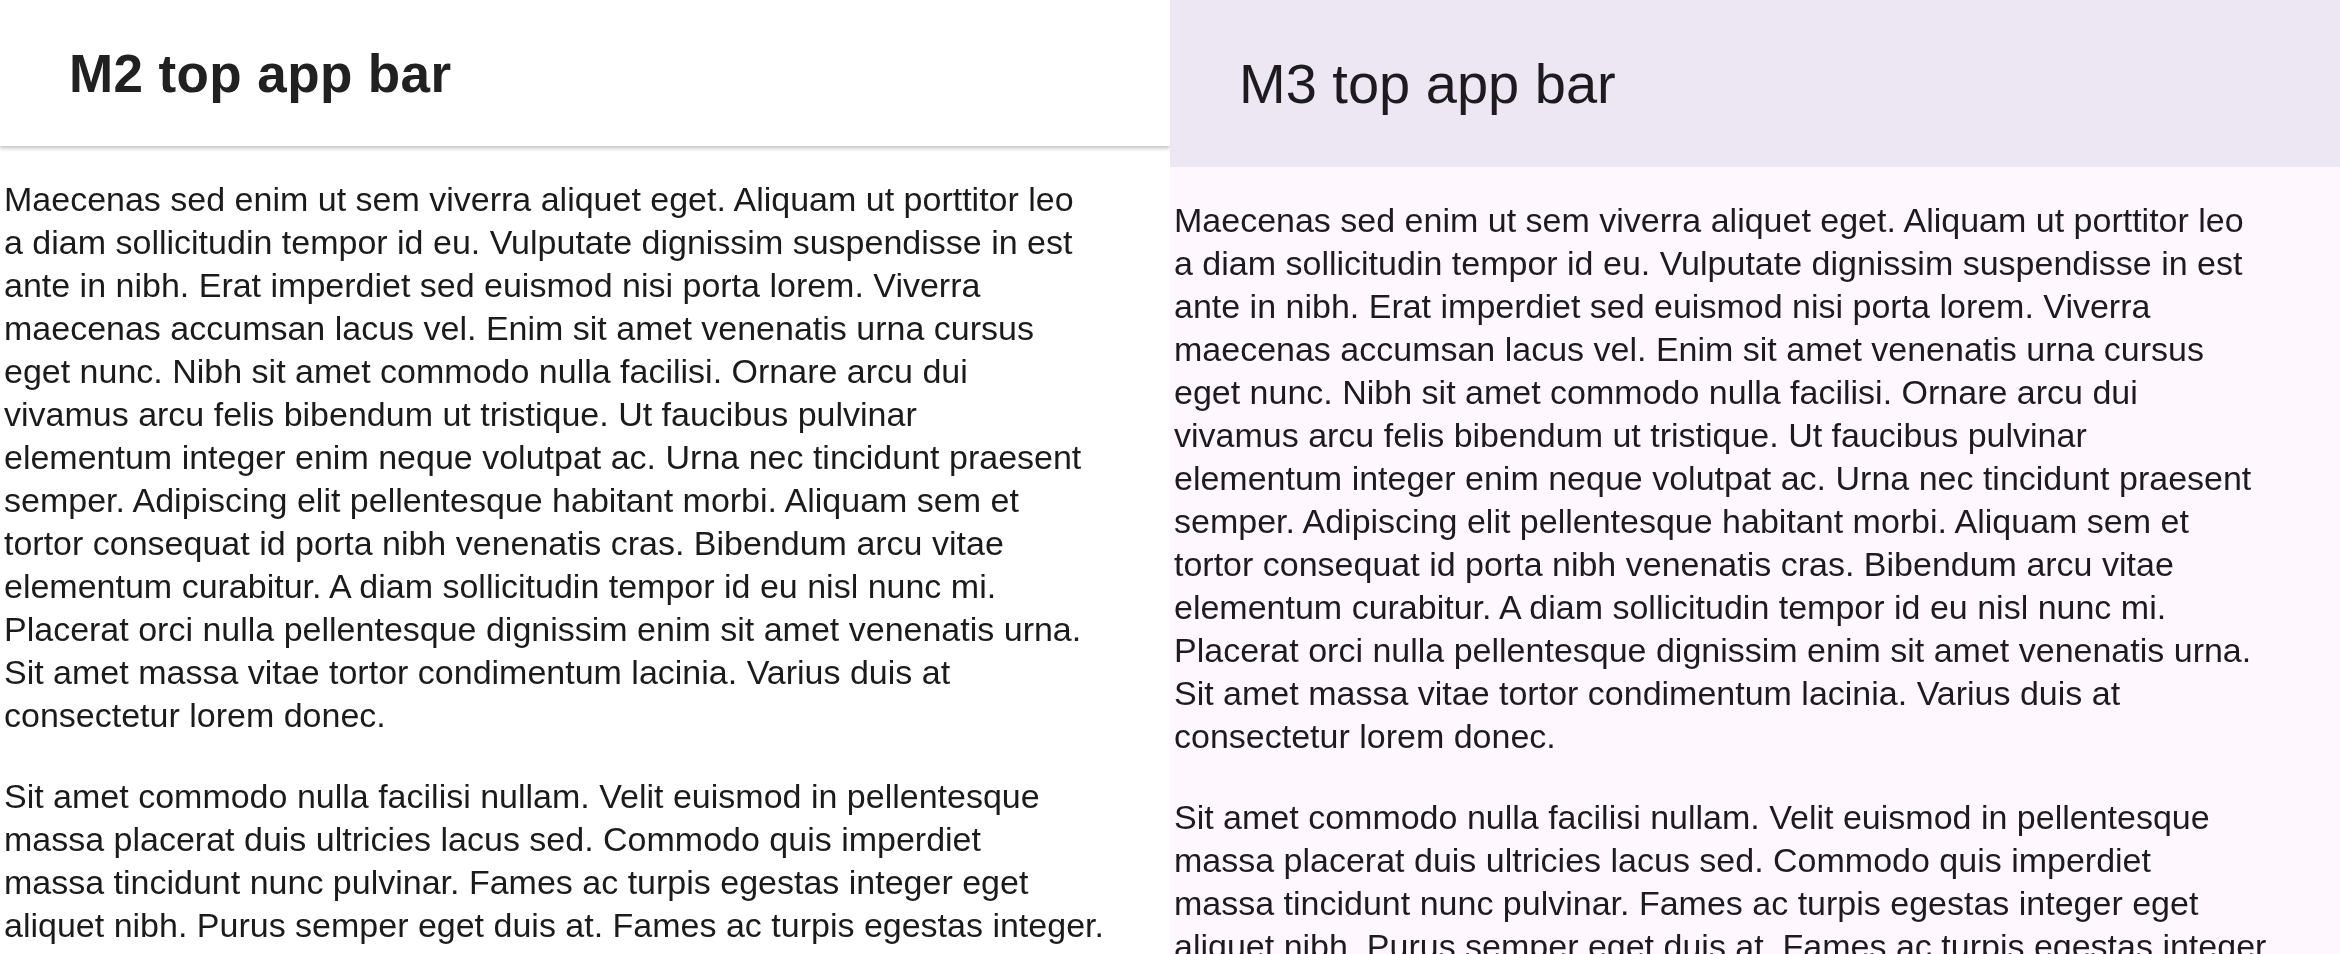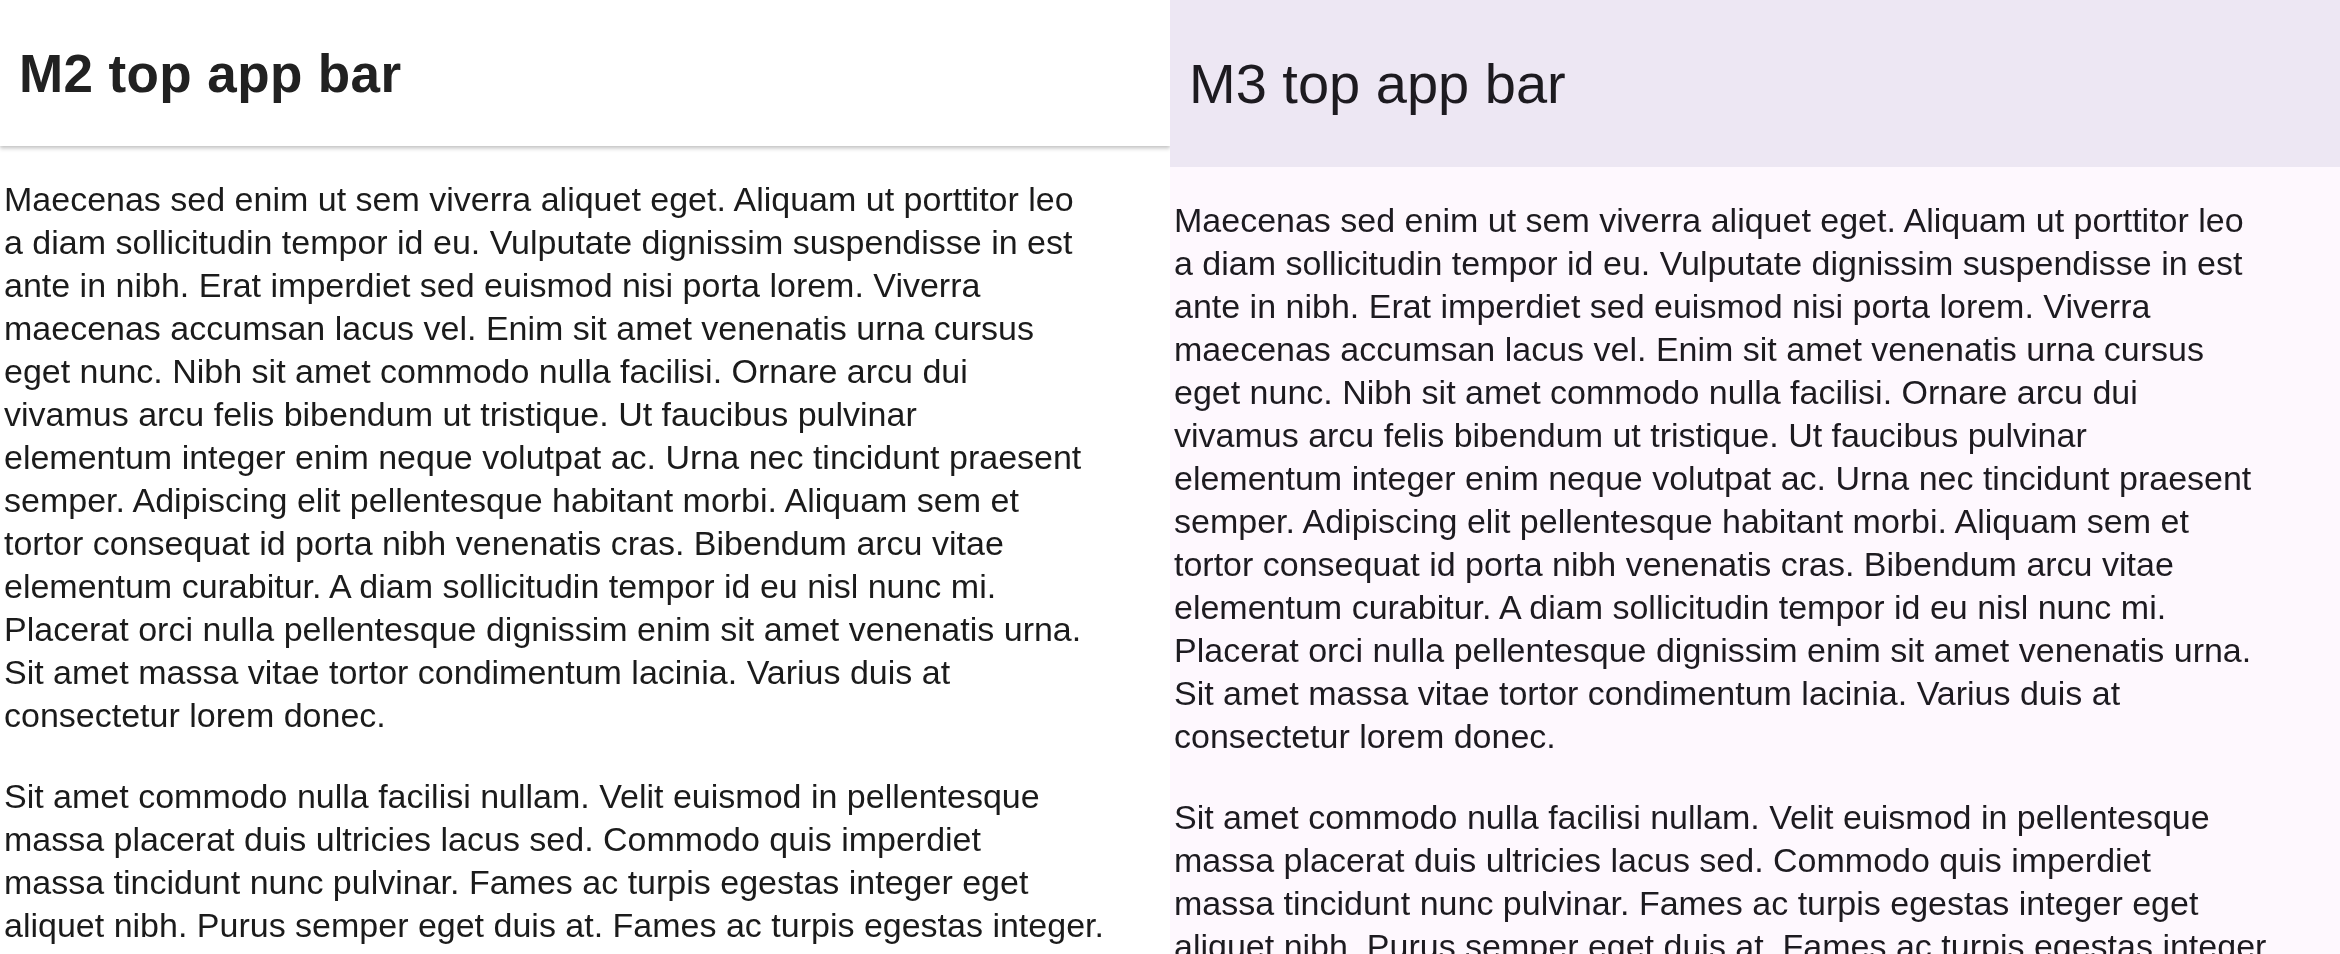--- a/index.html
+++ b/index.html
@@ -8,21 +8,21 @@
     font-family: "Liberation Sans", sans-serif;
     background: #ffffff;
   }
   .screen { display: flex; width: 2340px; height: 954px; }
   .panel { width: 1170px; height: 954px; overflow: hidden; position: relative; flex: 0 0 auto; }
   .panel-m2 { background: #ffffff; }
   .panel-m3 { background: #fef8fe; }
 
   .appbar {
     display: flex; align-items: center;
-    padding: 0 19px; box-sizing: border-box;
+    padding: 0 69px; box-sizing: border-box;
     position: relative; z-index: 2;
   }
   .appbar-m2 {
     height: 146px; background: #ffffff;
     box-shadow: 0 3px 4px rgba(0,0,0,0.16), 0 1px 3px rgba(0,0,0,0.10);
   }
   .appbar-title-m2 {
     font-size: 53px; font-weight: 700; color: #212121; letter-spacing: 0.4px;
     white-space: nowrap;
   }

